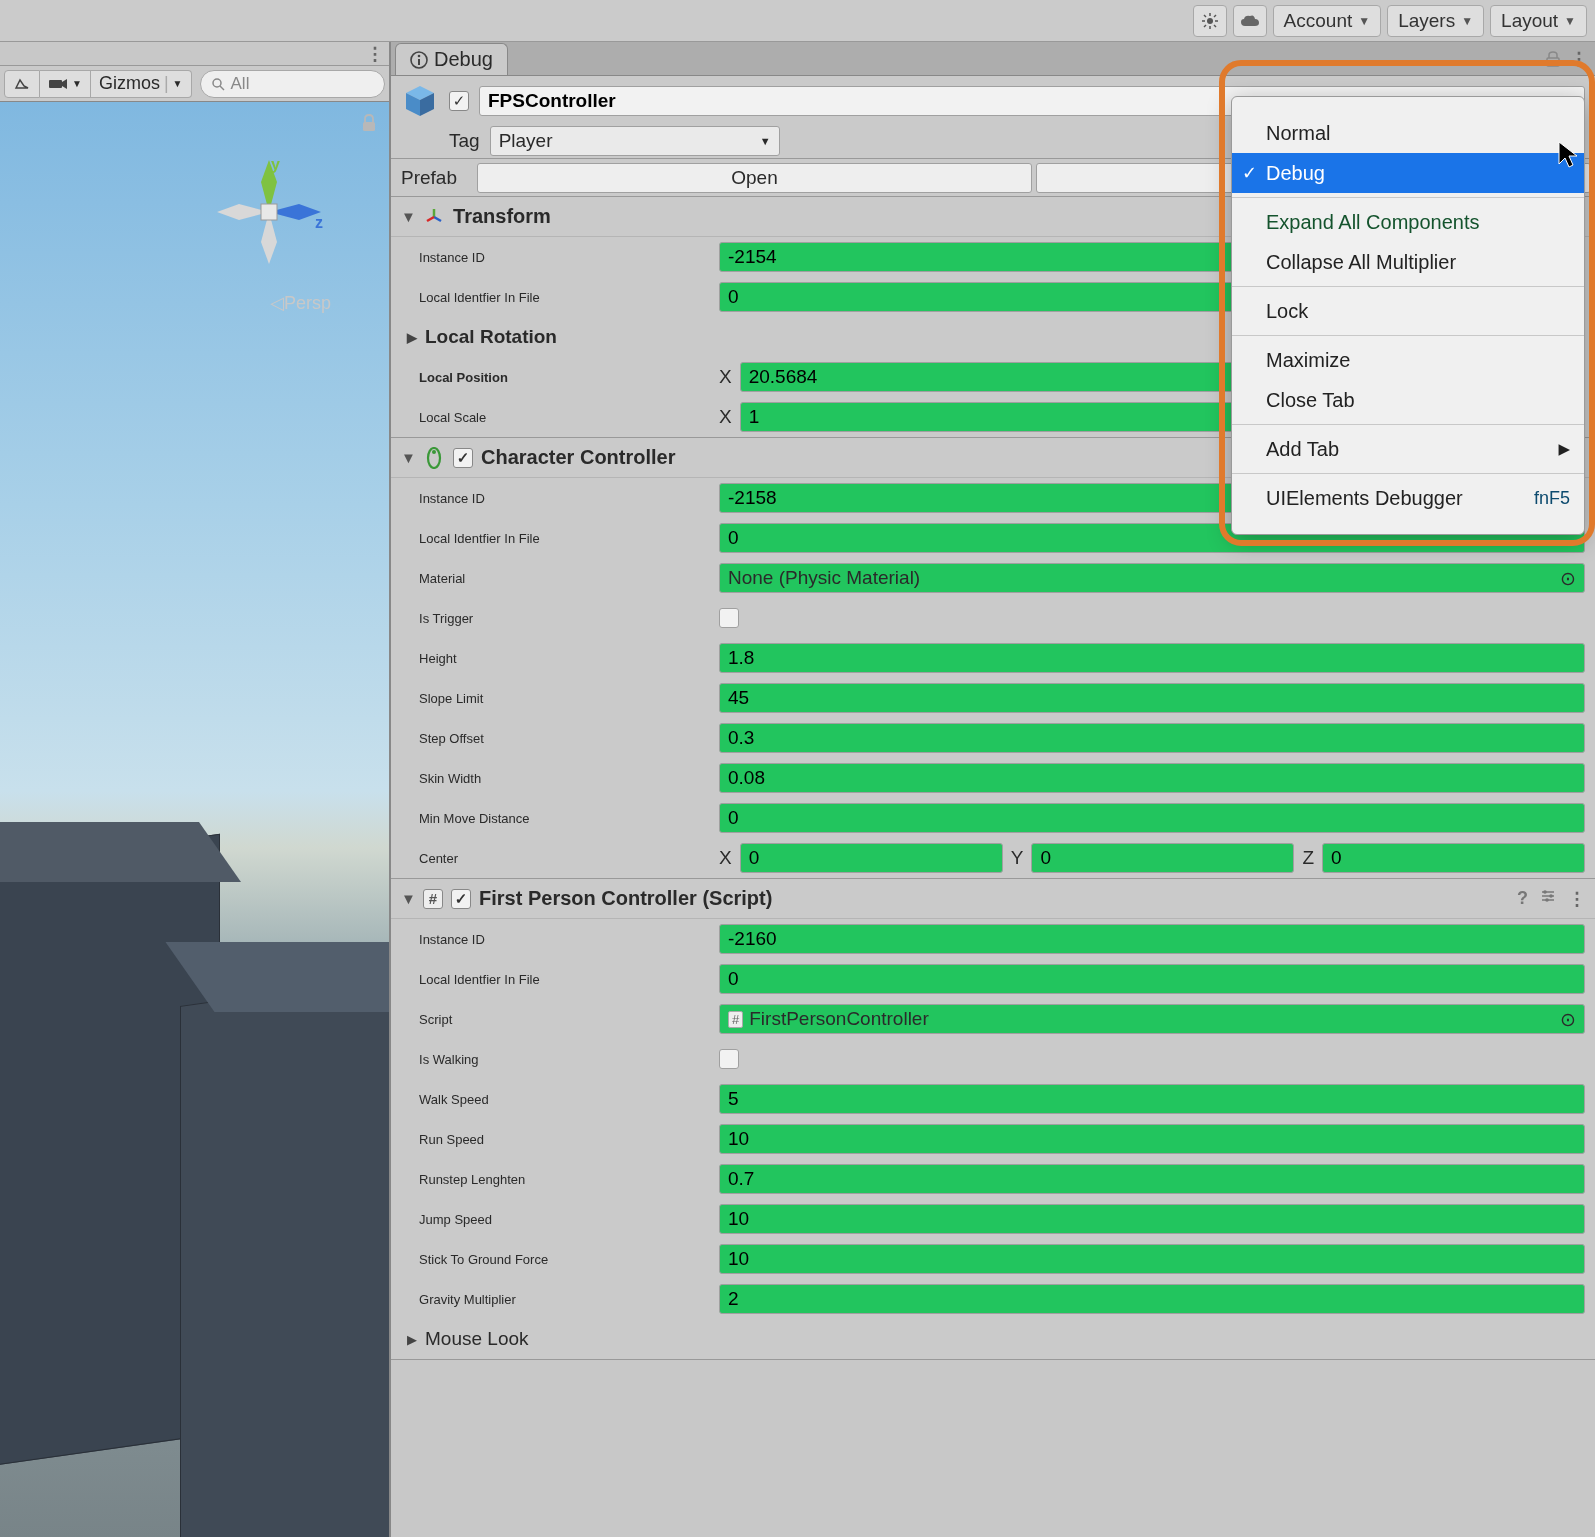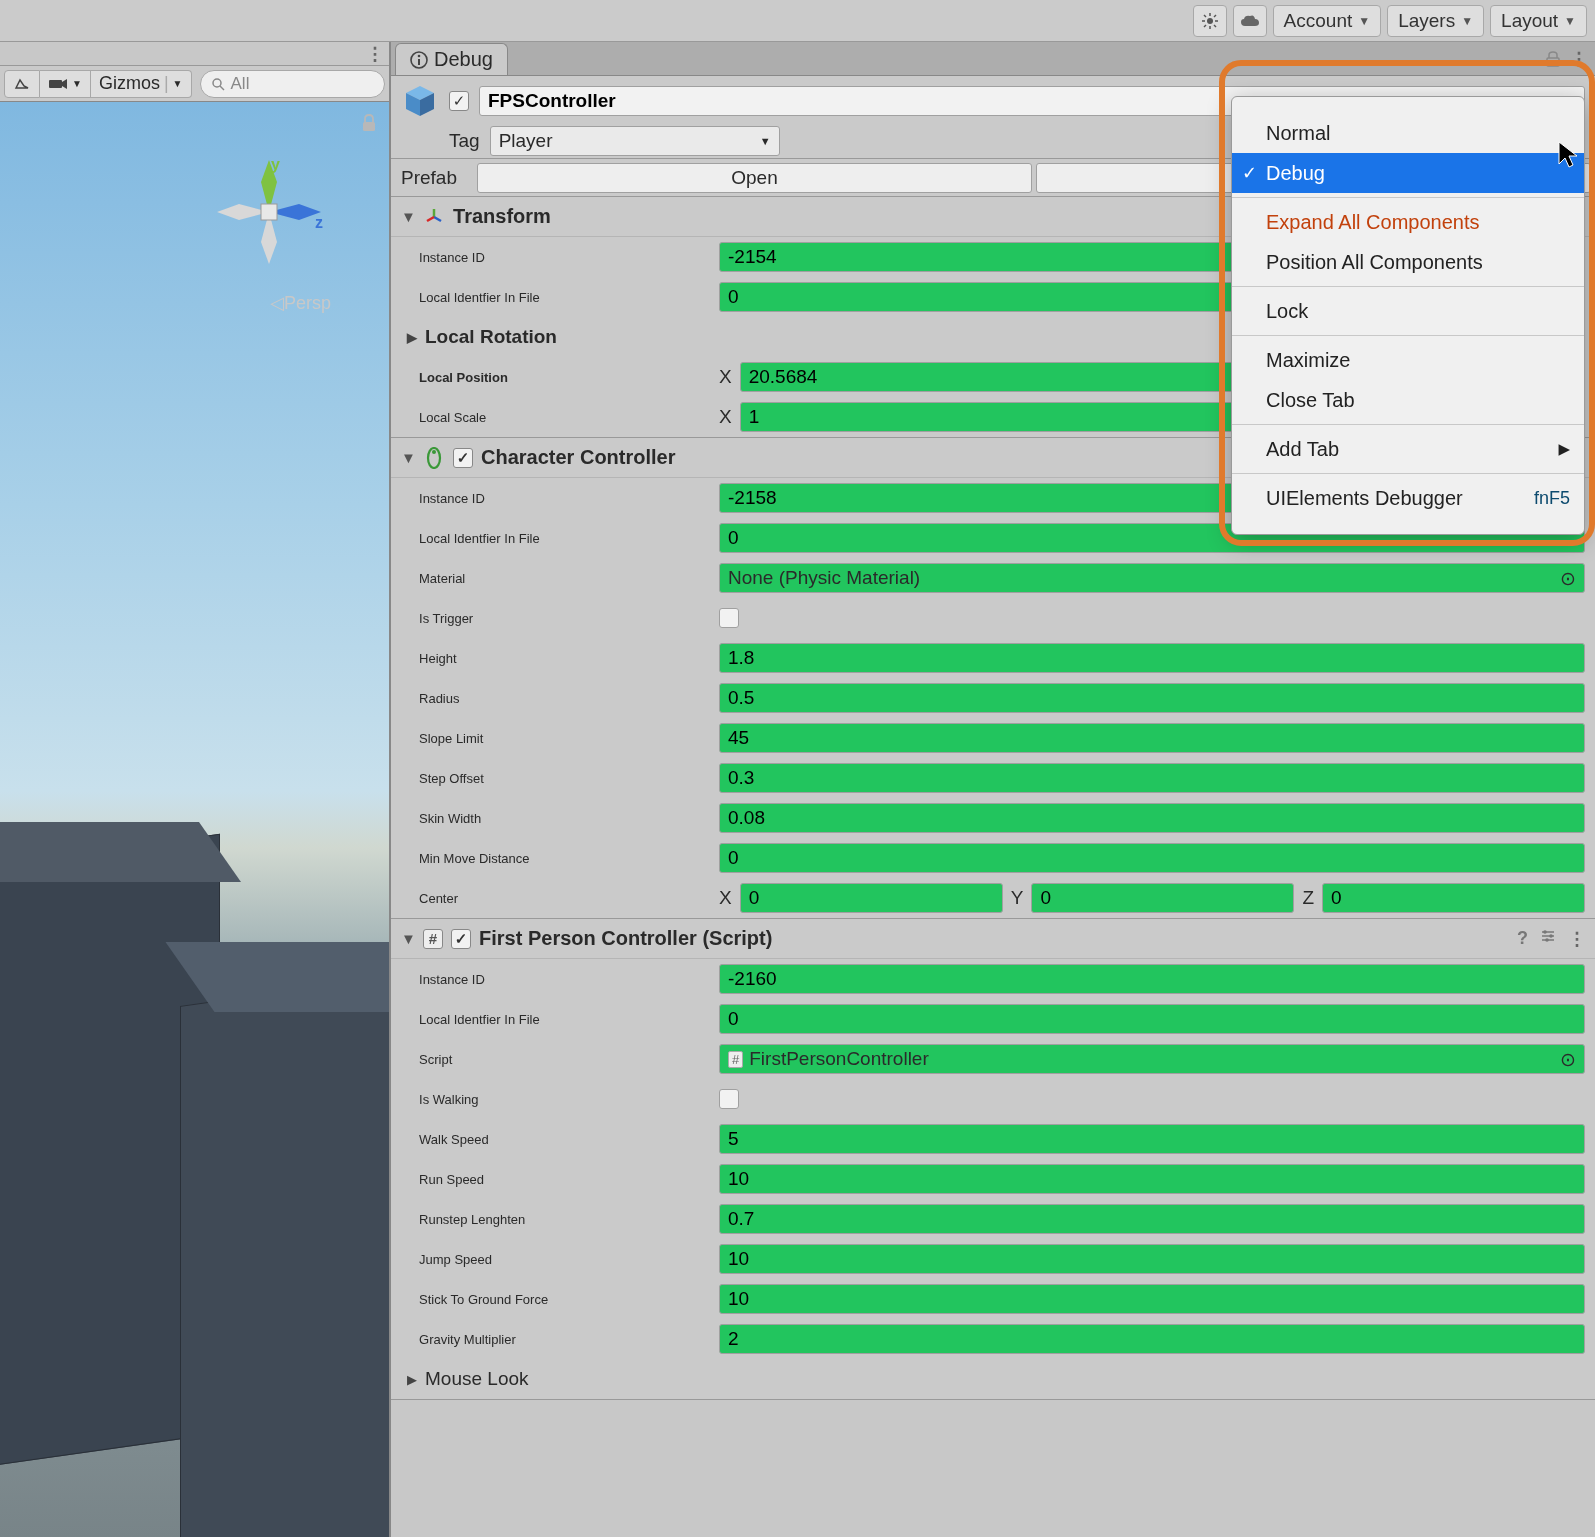--- a/index.html
+++ b/index.html
@@ -60,21 +60,21 @@
 .axis-row { flex: 1; display: flex; gap: 8px; align-items: center; }
 .axis-row .ax-l { font-size: 19px; }
 .prop-check { width: 20px; height: 20px; background: #f2f2f2; border: 1px solid #a0a0a0; border-radius: 3px; }
 .fold-row { display: flex; align-items: center; height: 40px; padding: 0 10px 0 16px; gap: 8px; font-weight: 700; font-size: 19px; }
 .fold-row .tri { font-size: 13px; color: #444; }
 
 
 .context-menu { position: absolute; top: 96px; right: 10px; width: 354px; background: #f0f0f0; border: 1px solid #9a9a9a; border-radius: 6px; box-shadow: 0 6px 24px rgba(0,0,0,0.3); z-index: 50; padding: 16px 0; }
 .context-menu .sep { height: 1px; background: #c8c8c8; margin: 4px 0; }
 .cm-item { display: flex; align-items: center; height: 40px; padding: 0 16px 0 34px; font-size: 20px; color: #222; position: relative; }
-.cm-item.disabled { color: #c2410c; }
+.cm-item.disabled { color: #14532d; }
 .cm-item.selected { background: #1a74e8; color: #fff; }
 .cm-item .check { position: absolute; left: 10px; font-size: 18px; }
 .cm-item .sub-arrow { position: absolute; right: 14px; font-size: 15px; }
 .cm-item .shortcut { position: absolute; right: 14px; font-size: 18px; color: #0c4a6e; }
 
 
 .highlight-box { position: absolute; top: 60px; right: 0px; width: 376px; height: 486px; border: 6px solid #e07a2c; border-radius: 22px; z-index: 60; pointer-events: none; }
 
 
 .cursor-ptr { position: absolute; top: 140px; right: 14px; z-index: 70; font-size: 28px; color: #000; pointer-events: none; }
@@ -307,24 +307,20 @@
       </div>
       <div class="prop-row">
           <span class="prop-label">Is Trigger</span>
           <div class="prop-check"></div>
         </div>
       <div class="prop-row">
           <span class="prop-label">Height</span>
           <input class="prop-input" value="1.8" style="">
         </div>
       <div class="prop-row">
-          <span class="prop-label">Radius</span>
-          <input class="prop-input" value="0.5" style="">
-        </div>
-      <div class="prop-row">
           <span class="prop-label">Slope Limit</span>
           <input class="prop-input" value="45" style="">
         </div>
       <div class="prop-row">
           <span class="prop-label">Step Offset</span>
           <input class="prop-input" value="0.3" style="">
         </div>
       <div class="prop-row">
           <span class="prop-label">Skin Width</span>
           <input class="prop-input" value="0.08" style="">
@@ -421,21 +417,21 @@
 
 <div class="highlight-box"></div>
 <div class="context-menu">
   <div class="cm-item">Normal</div>
   <div class="cm-item selected">
       <span class="check">✓</span>
       <span>Debug</span>
     </div>
   <div class="sep"></div>
   <div class="cm-item disabled">Expand All Components</div>
-  <div class="cm-item">Position All Components</div>
+  <div class="cm-item">Collapse All Multiplier</div>
   <div class="sep"></div>
   <div class="cm-item">Lock</div>
   <div class="sep"></div>
   <div class="cm-item">Maximize</div>
   <div class="cm-item">Close Tab</div>
   <div class="sep"></div>
   <div class="cm-item">
       <span>Add Tab</span>
       <span class="sub-arrow">▶</span>
     </div>

